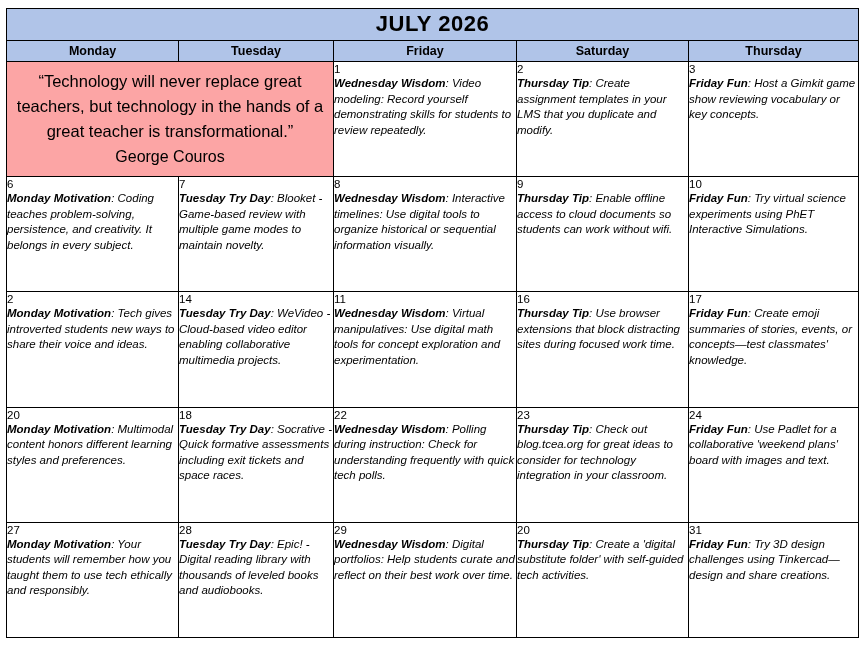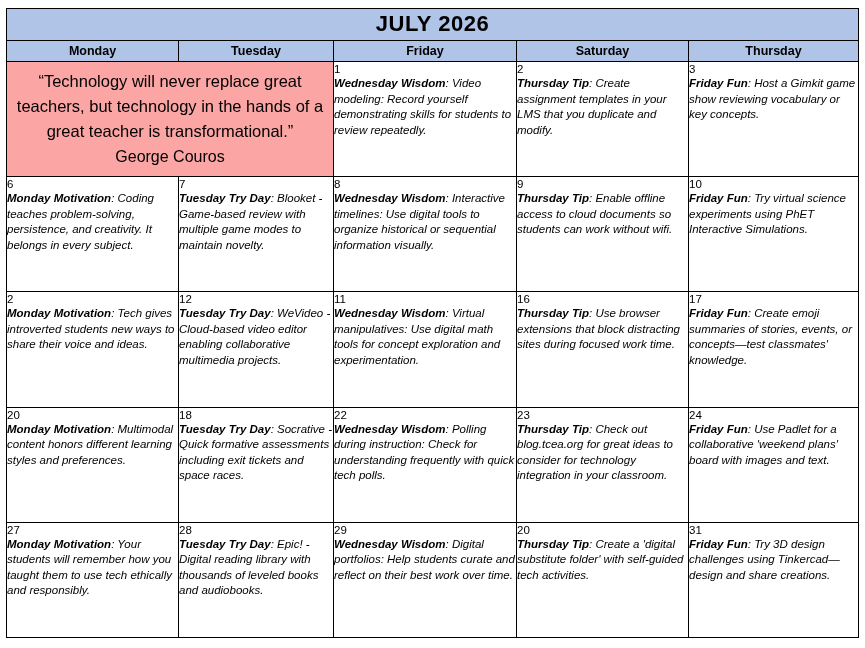--- a/index.html
+++ b/index.html
@@ -194,21 +194,21 @@
           <span class="day-body"><span class="tag">Friday Fun</span><span>: Try virtual science experiments using PhET Interactive Simulations.</span></span>
         </td>
       </tr>
 
       <tr>
         <td class="day-cell">
           <span class="day-number">2</span>
           <span class="day-body"><span class="tag">Monday Motivation</span><span>: Tech gives introverted students new ways to share their voice and ideas.</span></span>
         </td>
         <td class="day-cell">
-          <span class="day-number">12</span>
+          <span class="day-number">14</span>
           <span class="day-body"><span class="tag">Tuesday Try Day</span><span>: WeVideo - Cloud-based video editor enabling collaborative multimedia projects.</span></span>
         </td>
         <td class="day-cell">
           <span class="day-number">11</span>
           <span class="day-body"><span class="tag">Wednesday Wisdom</span><span>: Virtual manipulatives: Use digital math tools for concept exploration and experimentation.</span></span>
         </td>
         <td class="day-cell">
           <span class="day-number">16</span>
           <span class="day-body"><span class="tag">Thursday Tip</span><span>: Use browser extensions that block distracting sites during focused work time.</span></span>
         </td>

